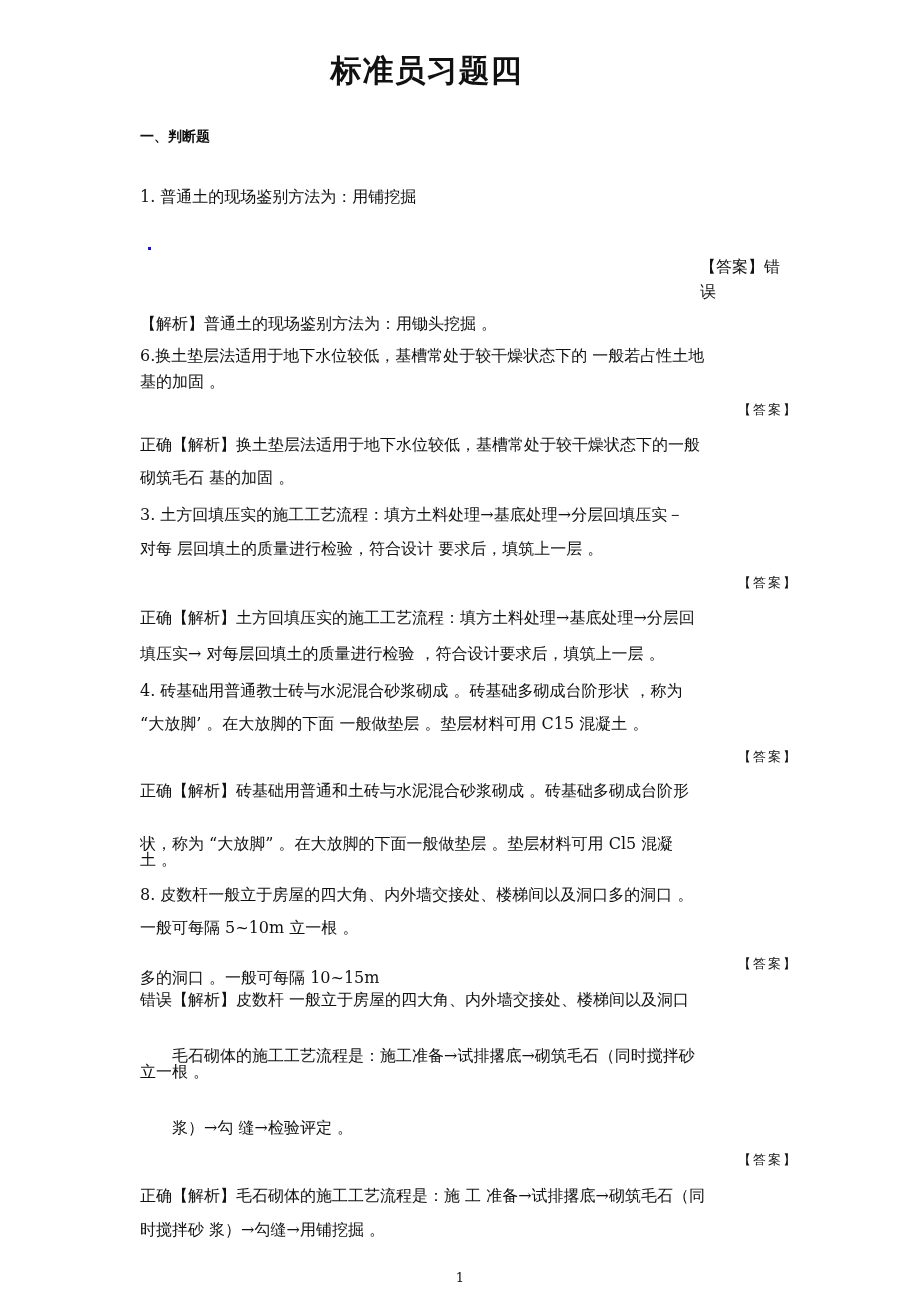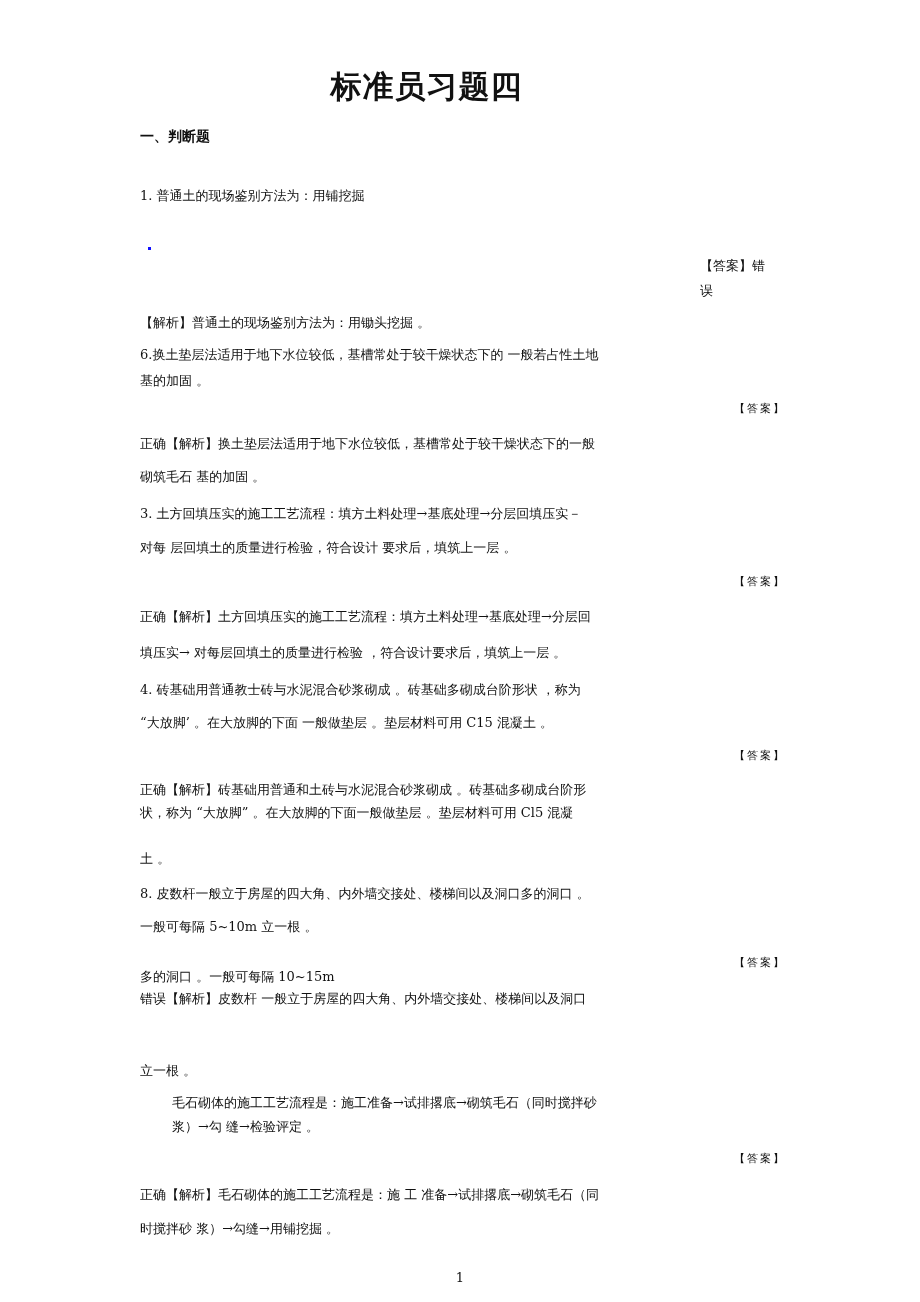--- a/index.html
+++ b/index.html
@@ -1,24 +1,24 @@
 <!DOCTYPE html>
 <html><head>
 <meta charset="utf-8">
 <style>
   html, body { margin: 0; padding: 0; background: #ffffff; }
   body { width: 920px; height: 1302px; position: relative; overflow: hidden;
          font-family: "DejaVu Serif", "Liberation Serif", serif; color: #111; }
   .abs { position: absolute; white-space: nowrap; }
-  .title { left: 0; width: 853px; text-align: center; top: 66px; font-size: 31px; font-weight: bold;
+  .title { left: 0; width: 853px; text-align: center; top: 50px; font-size: 31px; font-weight: bold;
            font-family: "DejaVu Sans", "Liberation Sans", sans-serif; letter-spacing: 1px; }
   .section { left: 140px; top: 128px; font-size: 14px; font-weight: bold;
              font-family: "DejaVu Sans", "Liberation Sans", sans-serif; }
-  .line { left: 140px; font-size: 13px; }
-  .ans { right: 134px; font-size: 11px; letter-spacing: 2px; }
+  .line { left: 140px; font-size: 16px; }
+  .ans { right: 122px; font-size: 13px; letter-spacing: 2px; }
   .ind { left: 172px; }
   .dot { left: 148px; top: 247px; width: 3px; height: 3px; background: #1010ff; }
   .pagenum { left: 0; width: 920px; text-align: center; top: 1270px; font-size: 13px; }
 </style>
 </head>
 <body>
 
 <div>
   <div class="abs title">标准员习题四</div>
   <div class="abs section">一、判断题</div>
@@ -38,30 +38,30 @@
   <div class="abs line" style="top:505px">3. 土方回填压实的施工工艺流程：填方土料处理→基底处理→分层回填压实－</div>
   <div class="abs line" style="top:539px">对每  层回填土的质量进行检验，符合设计  要求后，填筑上一层 。</div>
   <div class="abs ans" style="top:574px">【答案】</div>
   <div class="abs line" style="top:608px">正确【解析】土方回填压实的施工工艺流程：填方土料处理→基底处理→分层回</div>
   <div class="abs line" style="top:644px">填压实→  对每层回填土的质量进行检验 ，符合设计要求后，填筑上一层 。</div>
 
   <div class="abs line" style="top:681px">4. 砖基础用普通教士砖与水泥混合砂浆砌成 。砖基础多砌成台阶形状 ，称为</div>
   <div class="abs line" style="top:714px">“大放脚’  。在大放脚的下面  一般做垫层 。垫层材料可用  C15  混凝土 。</div>
   <div class="abs ans" style="top:748px">【答案】</div>
   <div class="abs line" style="top:781px">正确【解析】砖基础用普通和土砖与水泥混合砂浆砌成 。砖基础多砌成台阶形</div>
-  <div class="abs line" style="top:804px">状，称为 “大放脚” 。在大放脚的下面一般做垫层 。垫层材料可用  Cl5  混凝</div>
+  <div class="abs line" style="top:834px">状，称为 “大放脚” 。在大放脚的下面一般做垫层 。垫层材料可用  Cl5  混凝</div>
   <div class="abs line" style="top:850px">土 。</div>
 
   <div class="abs line" style="top:885px">8. 皮数杆一般立于房屋的四大角、内外墙交接处、楼梯间以及洞口多的洞口 。</div>
   <div class="abs line" style="top:918px">一般可每隔  5~10m  立一根 。</div>
   <div class="abs ans" style="top:955px">【答案】</div>
   <div class="abs line" style="top:990px">错误【解析】皮数杆  一般立于房屋的四大角、内外墙交接处、楼梯间以及洞口</div>
   <div class="abs line" style="top:968px">多的洞口 。一般可每隔  10~15m</div>
   <div class="abs line" style="top:1062px">立一根 。</div>
 
-  <div class="abs line ind" style="top:1094px">毛石砌体的施工工艺流程是：施工准备→试排撂底→砌筑毛石（同时搅拌砂</div>
+  <div class="abs line ind" style="top:1046px">毛石砌体的施工工艺流程是：施工准备→试排撂底→砌筑毛石（同时搅拌砂</div>
   <div class="abs line ind" style="top:1118px">浆）→勾  缝→检验评定 。</div>
   <div class="abs ans" style="top:1151px">【答案】</div>
   <div class="abs line" style="top:1186px">正确【解析】毛石砌体的施工工艺流程是：施  工  准备→试排撂底→砌筑毛石（同</div>
   <div class="abs line" style="top:1220px">时搅拌砂  浆）→勾缝→用铺挖掘 。</div>
 
   <div class="abs pagenum">1</div>
 </div>
 
 </body></html>

